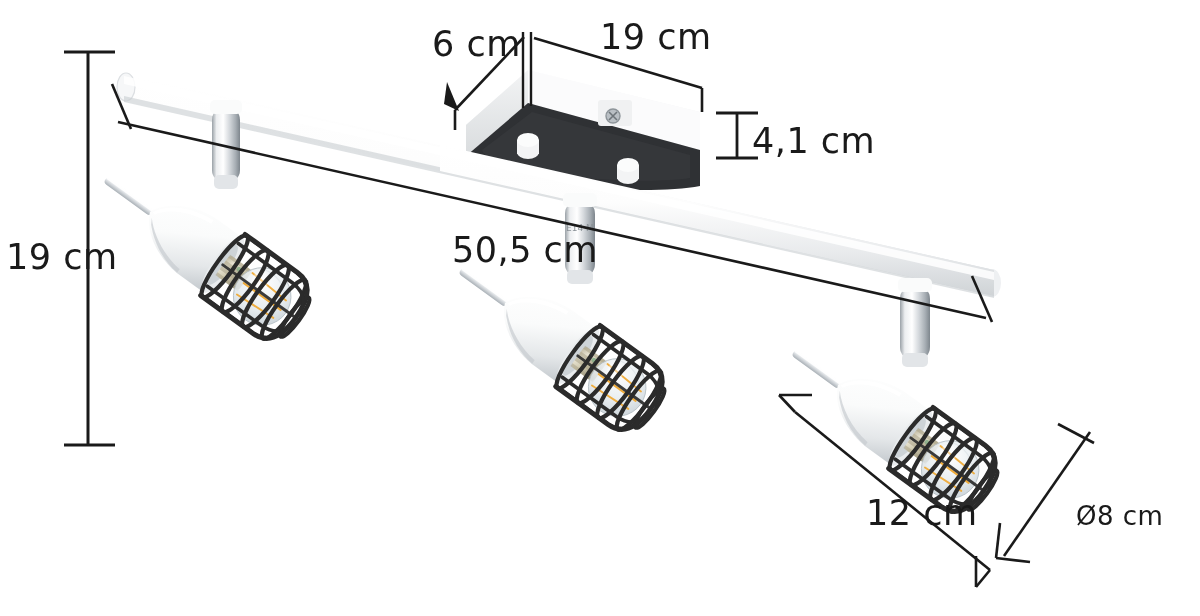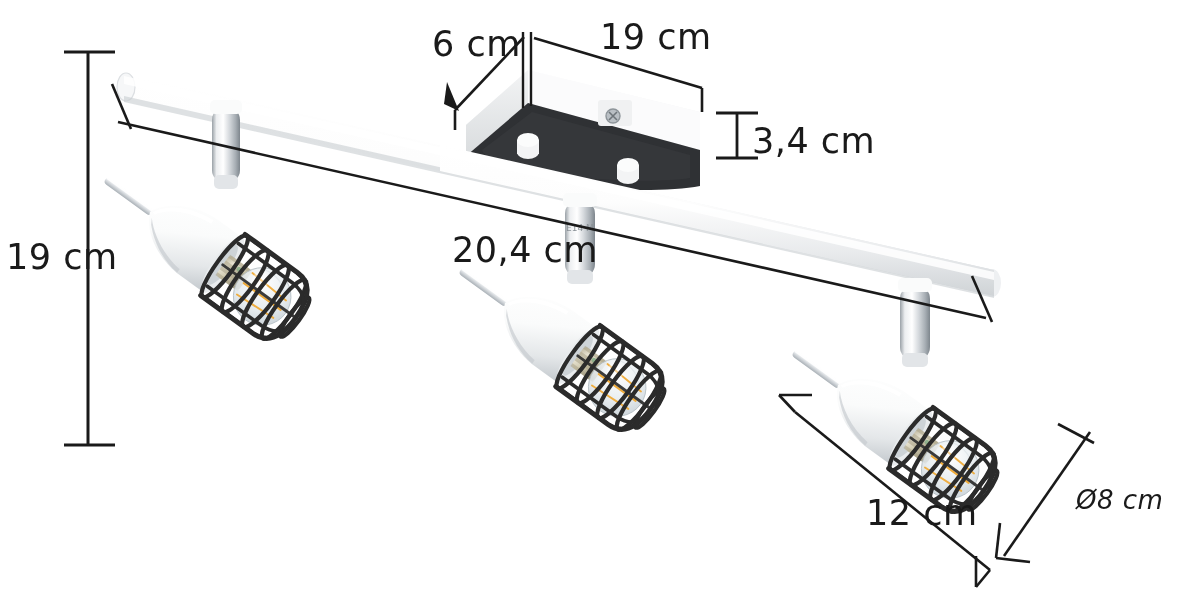--- a/index.html
+++ b/index.html
@@ -257,21 +257,21 @@
       </g>
     </g>
   </svg>
 
   <div class="dim-label" style="left:6px;  top:240px;">19 cm</div>
 
   <div class="dim-label" style="left:432px; top:27px;">6 cm</div>
 
   <div class="dim-label" style="left:600px; top:20px;">19 cm</div>
 
-  <div class="dim-label" style="left:752px; top:124px;">3,4 cm</div>
-
-  <div class="dim-label" style="left:452px; top:233px;">20,4 cm</div>
+  <div class="dim-label" style="left:752px; top:124px;">4,1 cm</div>
+
+  <div class="dim-label" style="left:452px; top:233px;">50,5 cm</div>
 
   <div class="dim-label" style="left:866px; top:496px;">12 cm</div>
 
-  <div class="dim-label sm" style="left:1076px; top:487px;font-style:italic;">Ø8 cm</div>
+  <div class="dim-label sm" style="left:1076px; top:503px;">Ø8 cm</div>
 
 </div>
 
 </body></html>

